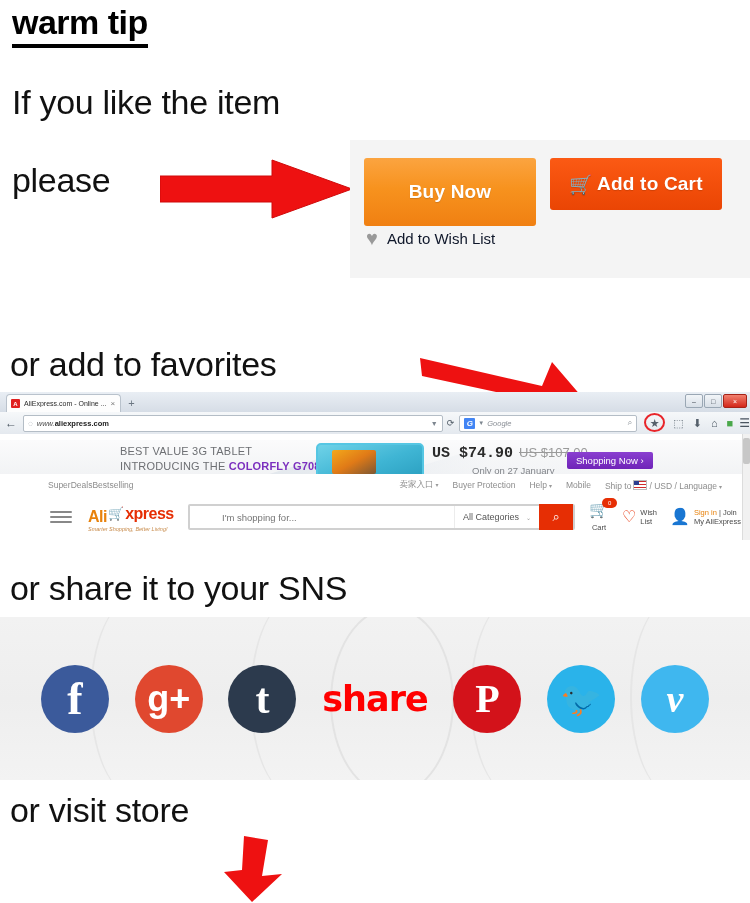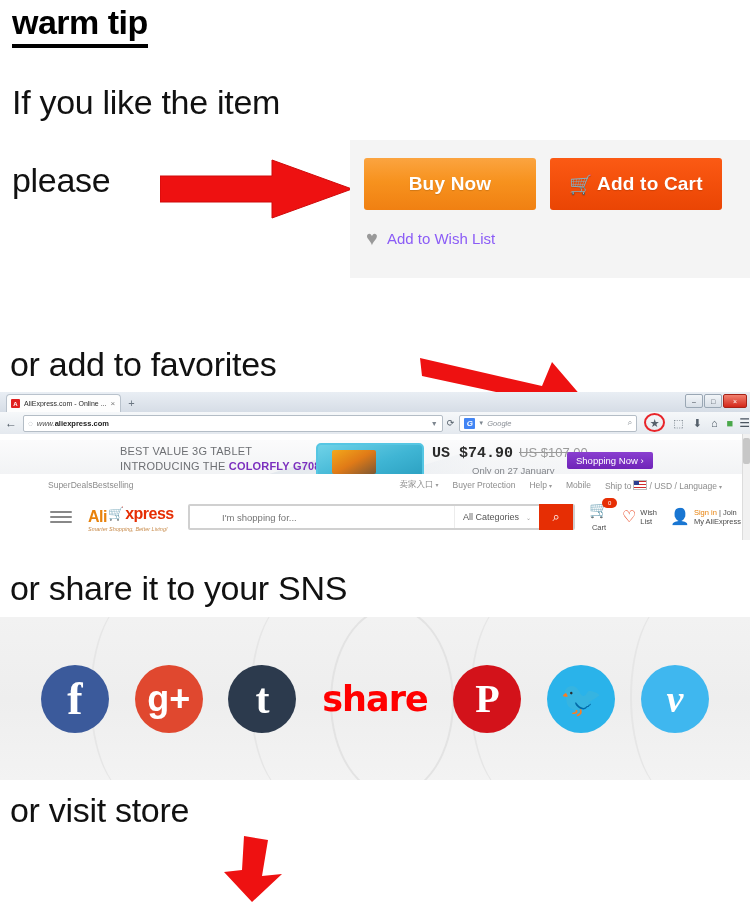--- a/index.html
+++ b/index.html
@@ -77,42 +77,42 @@
     font-size: 19px;
     font-family: "Liberation Sans", sans-serif;
     cursor: pointer;
     display: flex;
     align-items: center;
     justify-content: center;
     box-sizing: border-box;
     letter-spacing: 0.2px;
   }
   #buy-now-button {
-    width: 172px; height: 52px;
+    width: 172px; height: 68px;
     background: linear-gradient(180deg,#fba440 0%, #f7921e 45%, #f08012 100%);
     text-shadow: 0 1px 1px rgba(0,0,0,.15);
   }
   #add-to-cart-button {
     width: 172px; height: 52px;
     background: linear-gradient(180deg,#fb5a14 0%, #f4500c 45%, #ea4504 100%);
     text-shadow: 0 1px 1px rgba(0,0,0,.15);
     gap: 4px;
   }
   #cart-glyph { font-size: 19px; line-height: 1; }
 
   #wishlist-row {
     position: absolute;
     left: 16px;
     top: 88px;
     display: flex;
     align-items: center;
     gap: 9px;
   }
   #heart-icon { color: #999; font-size: 20px; line-height: 1; }
-  #wishlist-label { font-size: 15px; color: #8b5cf6; }
+  #wishlist-label { font-size: 15px; color: #0f172a; }
 
   
   #arrow-diagonal {
     position: absolute;
     left: 420px;
     top: 352px;
     width: 210px;
     height: 75px;
   }
 

